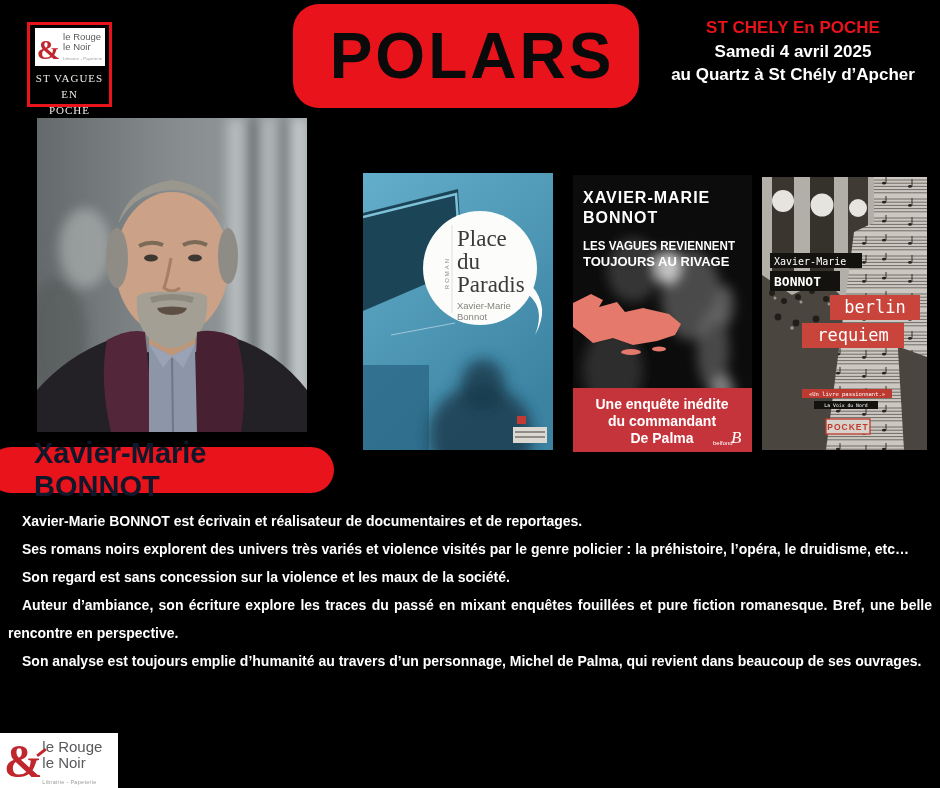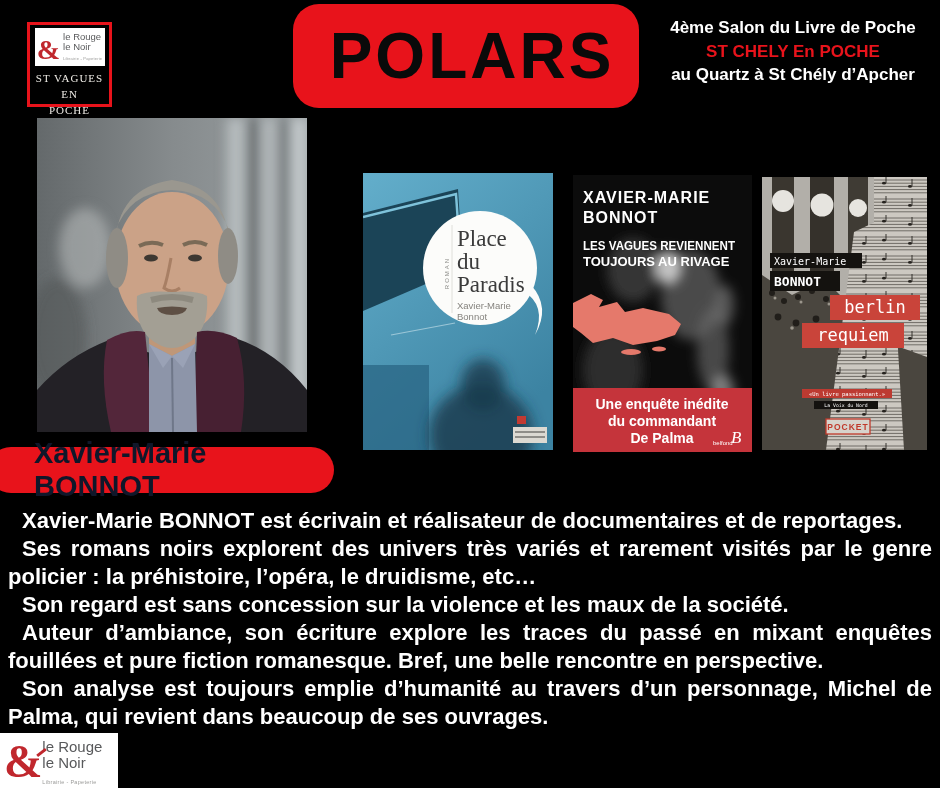--- a/index.html
+++ b/index.html
@@ -35,21 +35,21 @@
   .book1{left:363px;top:173px;width:190px;height:277px;}
   .book2{left:573px;top:175px;width:179px;height:277px;}
   .book3{left:762px;top:177px;width:165px;height:273px;}
 
   
   .banner{left:-12px;top:447px;width:346px;height:46px;background:#e8131b;border-radius:23px;
           display:flex;align-items:center;}
   .banner span{margin-left:46px;font-size:29px;font-weight:bold;color:#0f172a;}
 
   
-  .bio{left:8px;top:507px;width:924px;color:#fff;font-weight:bold;font-size:22px;
+  .bio{left:8px;top:507px;width:924px;color:#fff;font-weight:bold;font-size:14px;
        line-height:28px;text-align:justify;}
   .bio p{margin:0;text-indent:14px;}
 
   
   .footer-logo{left:0;top:733px;width:118px;height:55px;background:#fff;
                display:flex;align-items:flex-start;overflow:hidden;}
   .logo-lg .logo-amp{font-size:46px;line-height:.75;margin:12px 0 0 4px;}
   .logo-lg .logo-lines{font-size:15px;line-height:1.05;margin-top:6px;}
   .logo-lg .logo-sub{font-size:5.5px;letter-spacing:.3px;text-align:right;}
   .pencil{position:absolute;width:11px;height:3px;background:#c0272d;
@@ -73,22 +73,22 @@
       <span>ST VAGUES EN</span><br>
       <span>POCHE</span>
     </div>
   </div>
 
   <div class="abs polars">
     <span>POLARS</span>
   </div>
 
   <div class="abs event">
-    <div>4ème Salon du Livre de Poche</div>
     <div class="red">ST CHELY En POCHE</div>
+    <div>Samedi 4 avril 2025</div>
     <div>au Quartz à St Chély d’Apcher</div>
   </div>
 
   <svg class="abs photo" viewBox="0 0 270 314">
     <defs>
       <filter id="pb2" x="-30%" y="-30%" width="160%" height="160%">
           <feGaussianBlur stdDeviation="6"></feGaussianBlur>
         </filter>
       <linearGradient id="bgg" x1="0" y1="0" x2="1" y2="0">
         <stop offset="0" stop-color="#64696b"></stop>
@@ -275,21 +275,21 @@
       <text x="86" y="253" font-size="8.5" font-weight="bold" fill="#c0392b" text-anchor="middle" letter-spacing="1">POCKET</text>
     </g>
   </svg>
 
   <div class="abs banner">
     <span>Xavier-Marie BONNOT</span>
   </div>
 
   <div class="abs bio">
     <p>Xavier-Marie BONNOT est écrivain et réalisateur de documentaires et de reportages.</p>
-    <p>Ses romans noirs explorent des univers très variés et rarement visités par le genre policier : la préhistoire, l’opéra, le druidisme, etc…</p>
+    <p>Ses romans noirs explorent des univers très variés et violence visités par le genre policier : la préhistoire, l’opéra, le druidisme, etc…</p>
     <p>Son regard est sans concession sur la violence et les maux de la société.</p>
     <p>Auteur d’ambiance, son écriture explore les traces du passé en mixant enquêtes fouillées et pure fiction romanesque. Bref, une belle rencontre en perspective.</p>
     <p>Son analyse est toujours emplie d’humanité au travers d’un personnage, Michel de Palma, qui revient dans beaucoup de ses ouvrages.</p>
   </div>
 
   <div class="abs footer-logo logo-lg">
     <span class="logo-amp">&amp;</span>
     <span class="pencil"></span>
     <span class="logo-lines">
       <span>le Rouge</span><br>

